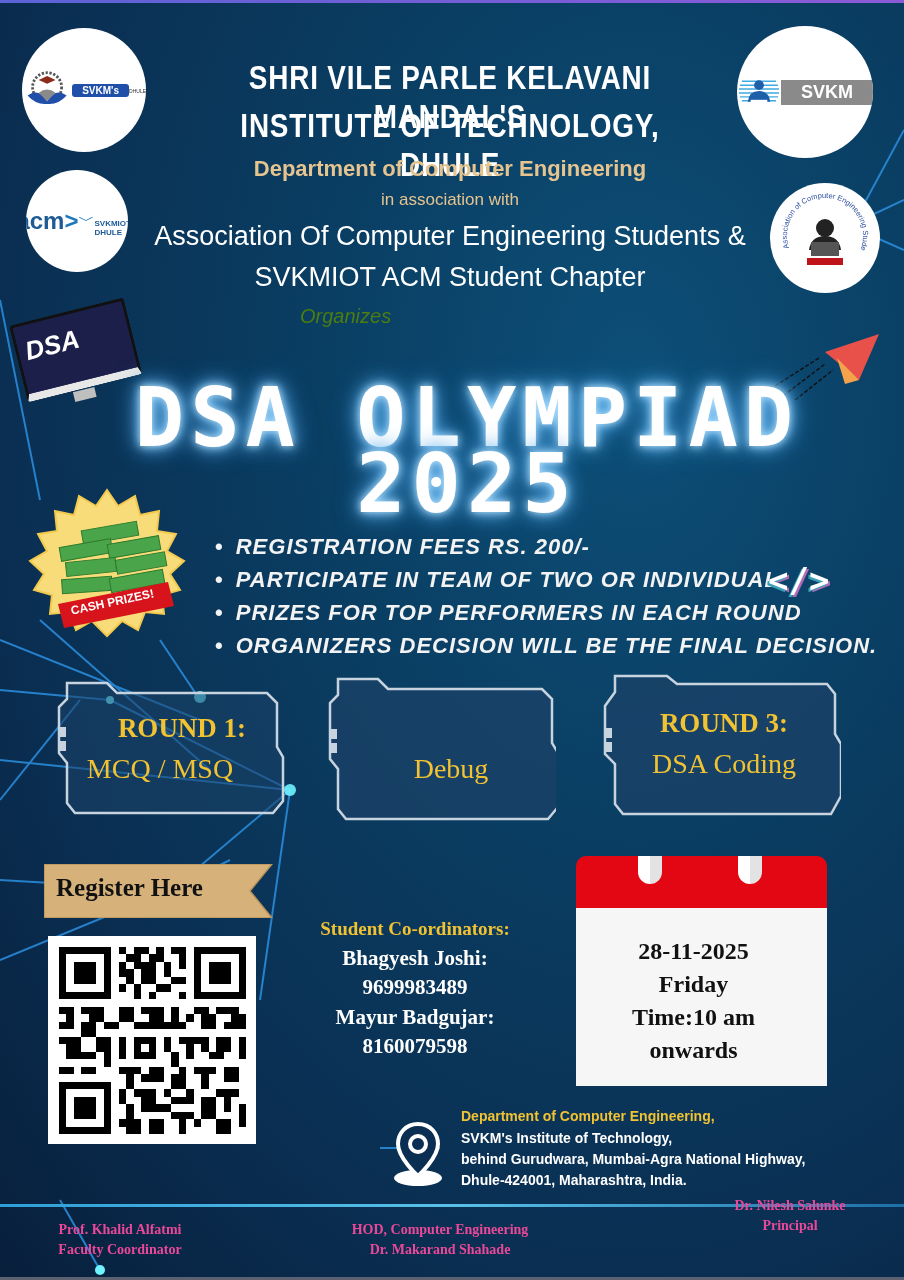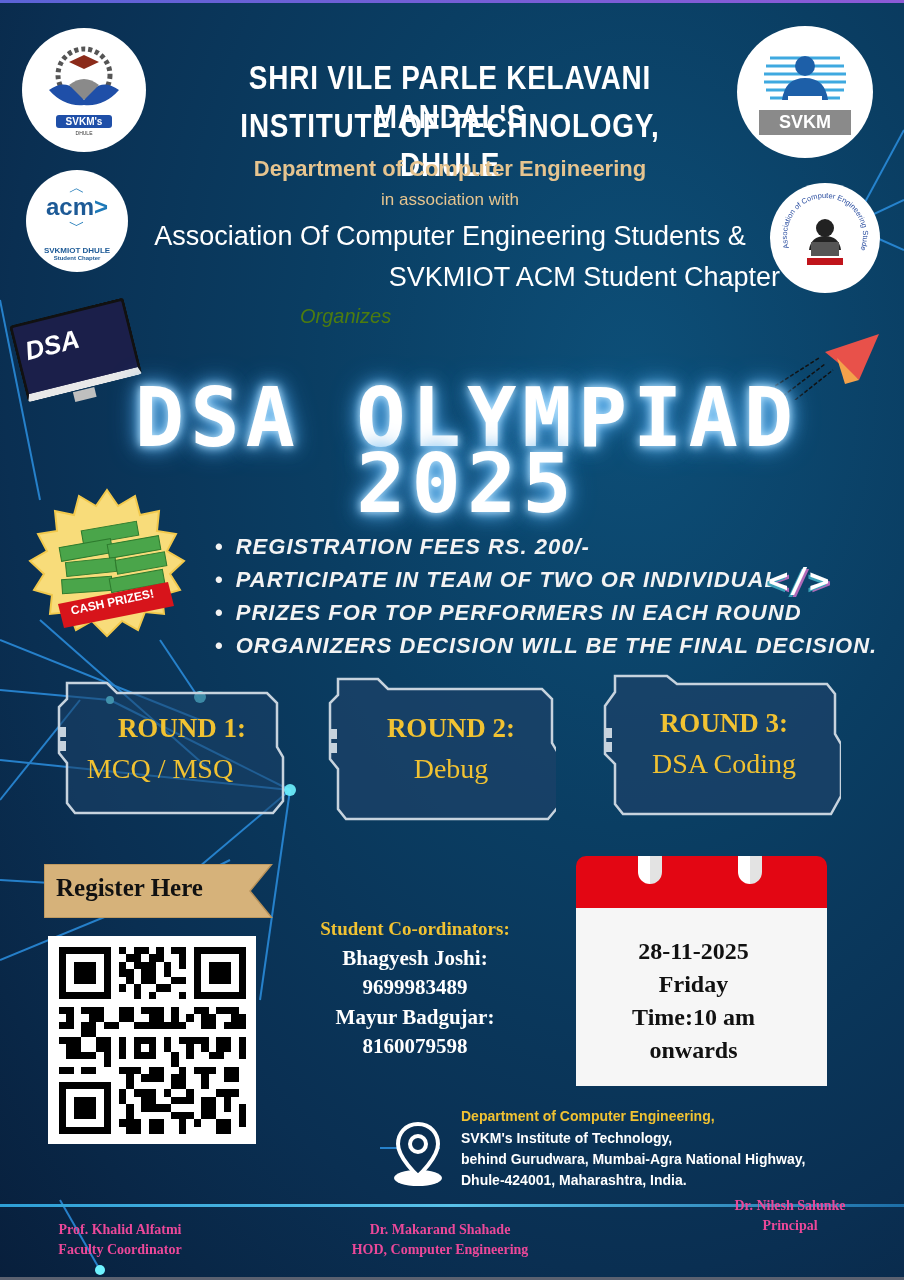--- a/index.html
+++ b/index.html
@@ -4,21 +4,21 @@
 <style>
   html, body { margin: 0; padding: 0; }
   body {
     width: 904px; height: 1280px; position: relative; overflow: hidden;
     background: radial-gradient(ellipse at 70% 30%, #0d4f78 0%, #0a3e63 35%, #0a2f52 70%, #081f3c 100%);
     font-family: "Liberation Sans", sans-serif;
   }
   .topbar { position: absolute; left: 0; top: 0; width: 904px; height: 3px; background: linear-gradient(90deg,#5b63d6,#8d5ad6); }
   .net { position: absolute; left: 0; top: 0; width: 904px; height: 1280px; pointer-events: none; }
   .abs { position: absolute; }
-  .logo-circle { position: absolute; background: #fff; border-radius: 50%; display: flex; align-items: center; justify-content: center; flex-direction: column; overflow: hidden; }
+  .logo-circle { position: absolute; background: #fff; border-radius: 50%; display: flex; align-items: center; justify-content: center; flex-direction: row; overflow: hidden; }
   .hdr1 { position: absolute; left: 150px; width: 600px; text-align: center; color: #fff; font-family: "Liberation Sans Narrow","Liberation Sans", sans-serif; font-weight: bold; font-size: 34px; letter-spacing: 1px; transform: scaleX(0.82); }
   .dept { position: absolute; left: 150px; width: 600px; text-align: center; color: #e6c48f; font-weight: bold; font-size: 22px; top: 156px; }
   .assoc { position: absolute; left: 150px; width: 600px; text-align: center; color: #e6c48f; font-weight: normal; font-size: 17px; top: 190px; }
   .assoc-line { position: absolute; left: 120px; width: 660px; text-align: center; color: #fff; font-size: 27px; }
   .org { position: absolute; left: 300px; width: 300px; color: #4d7c0f; font-style: italic; font-size: 20px; top: 305px; }
   .title { position: absolute; left: 100px; width: 760px; text-align: center; color: #fff; font-family: "DejaVu Sans Mono", monospace; font-weight: bold; font-size: 82px; letter-spacing: 6px; line-height: 72px; text-shadow: 0 0 8px #bfe7ff, 0 0 18px #6ac1ff, 0 0 28px #3a8fd6; }
   .bullets { position: absolute; left: 215px; top: 530px; list-style: none; margin: 0; padding: 0; }
   .bullets li { color: #f3f3f3; font-family: "Liberation Sans Narrow","Liberation Sans", sans-serif; font-weight: bold; font-style: italic; font-size: 22px; height: 33px; line-height: 33px; letter-spacing: 1px; }
   .bullets li::before { content: "•"; margin-right: 12px; font-style: normal; }
   .round { position: absolute; width: 230px; height: 142px; }
@@ -120,21 +120,21 @@
     <rect x="36" y="54" width="28" height="14" fill="#555"></rect>
     <rect x="32" y="70" width="36" height="7" fill="#c0141b"></rect>
   </svg>
 </div>
 
 <div class="hdr1" style="top:58px;">SHRI VILE PARLE KELAVANI MANDAL'S</div>
 <div class="hdr1" style="top:106px;">INSTITUTE OF TECHNOLOGY, DHULE</div>
 <div class="dept">Department of Computer Engineering</div>
 <div class="assoc">in association with</div>
 <div class="assoc-line" style="top:221px;">Association Of Computer Engineering Students &amp;</div>
-<div class="assoc-line" style="top:262px;text-align:right;">SVKMIOT ACM Student Chapter</div>
+<div class="assoc-line" style="top:262px;">SVKMIOT ACM Student Chapter</div>
 <div class="org">Organizes</div>
 
 <div class="abs" style="left:18px;top:310px;width:120px;height:90px;transform:rotate(-14deg);">
   <div style="position:absolute;left:0;top:0;width:112px;height:68px;background:#1b1f4a;border:3px solid #111;border-bottom:8px solid #e8e8e8;border-radius:4px;"></div>
   <div style="position:absolute;left:10px;top:14px;color:#fff;font-weight:bold;font-size:26px;font-style:italic;">DSA</div>
   <div style="position:absolute;left:46px;top:80px;width:22px;height:10px;background:#bfbfbf;"></div>
 </div>
 
 <svg class="abs" style="left:775px;top:330px;" width="110" height="70" viewBox="0 0 110 70">
   <polygon points="50,22 104,4 84,50" fill="#e8514a"></polygon>
@@ -182,21 +182,20 @@
   <div class="rt" style="top:36px;left:12px;">ROUND 1:</div>
   <div class="rs" style="top:76px;left:-10px;">MCQ / MSQ</div>
 </div>
 
 <div class="round" style="left:326px;top:673px;">
   <svg width="230" height="150" viewBox="0 0 230 150">
     <path d="M12 6 L52 6 L62 16 L216 16 L226 26 L226 70 L232 80 L232 134 L222 146 L20 146 L12 136 L12 96 L4 86 L4 30 L12 22Z" fill="rgba(28,66,104,0.7)" stroke="#c7d3de" stroke-width="2.5"></path>
     <rect x="5" y="56" width="6" height="10" fill="#c7d3de"></rect>
       <rect x="5" y="70" width="6" height="10" fill="#c7d3de"></rect>
   </svg>
-  <div class="rt" style="top:40px;left:10px;">ROUND 2:</div>
   <div class="rs" style="top:80px;left:10px;">Debug</div>
 </div>
 
 <div class="round" style="left:601px;top:670px;">
   <svg width="240" height="150" viewBox="0 0 240 150">
     <path d="M14 6 L66 6 L76 14 L226 14 L234 24 L234 64 L240 74 L240 126 L230 144 L22 144 L14 134 L14 94 L4 84 L4 36 L14 22Z" fill="rgba(28,66,104,0.7)" stroke="#c7d3de" stroke-width="2.5"></path>
     <rect x="5" y="58" width="6" height="10" fill="#c7d3de"></rect>
       <rect x="5" y="72" width="6" height="10" fill="#c7d3de"></rect>
   </svg>
   <div class="rt" style="top:38px;left:8px;">ROUND 3:</div>
@@ -252,21 +251,21 @@
 <div class="addr" style="top:1151px;">behind Gurudwara, Mumbai-Agra National Highway,</div>
 <div class="addr" style="top:1172px;">Dhule-424001, Maharashtra, India.</div>
 
 <div class="footline"></div>
 
 <div class="sig" style="left:20px;top:1220px;width:200px;">
   <div>Prof. Khalid Alfatmi</div>
   <div>Faculty Coordinator</div>
 </div>
 <div class="sig" style="left:320px;top:1220px;width:240px;">
+  <div>HOD, Computer Engineering</div>
   <div>Dr. Makarand Shahade</div>
-  <div>HOD, Computer Engineering</div>
 </div>
 <div class="sig" style="left:690px;top:1196px;width:200px;">
   <div>Dr. Nilesh Salunke</div>
   <div>Principal</div>
 </div>
 
 <div class="bottombar"></div>
 
 </body></html>

